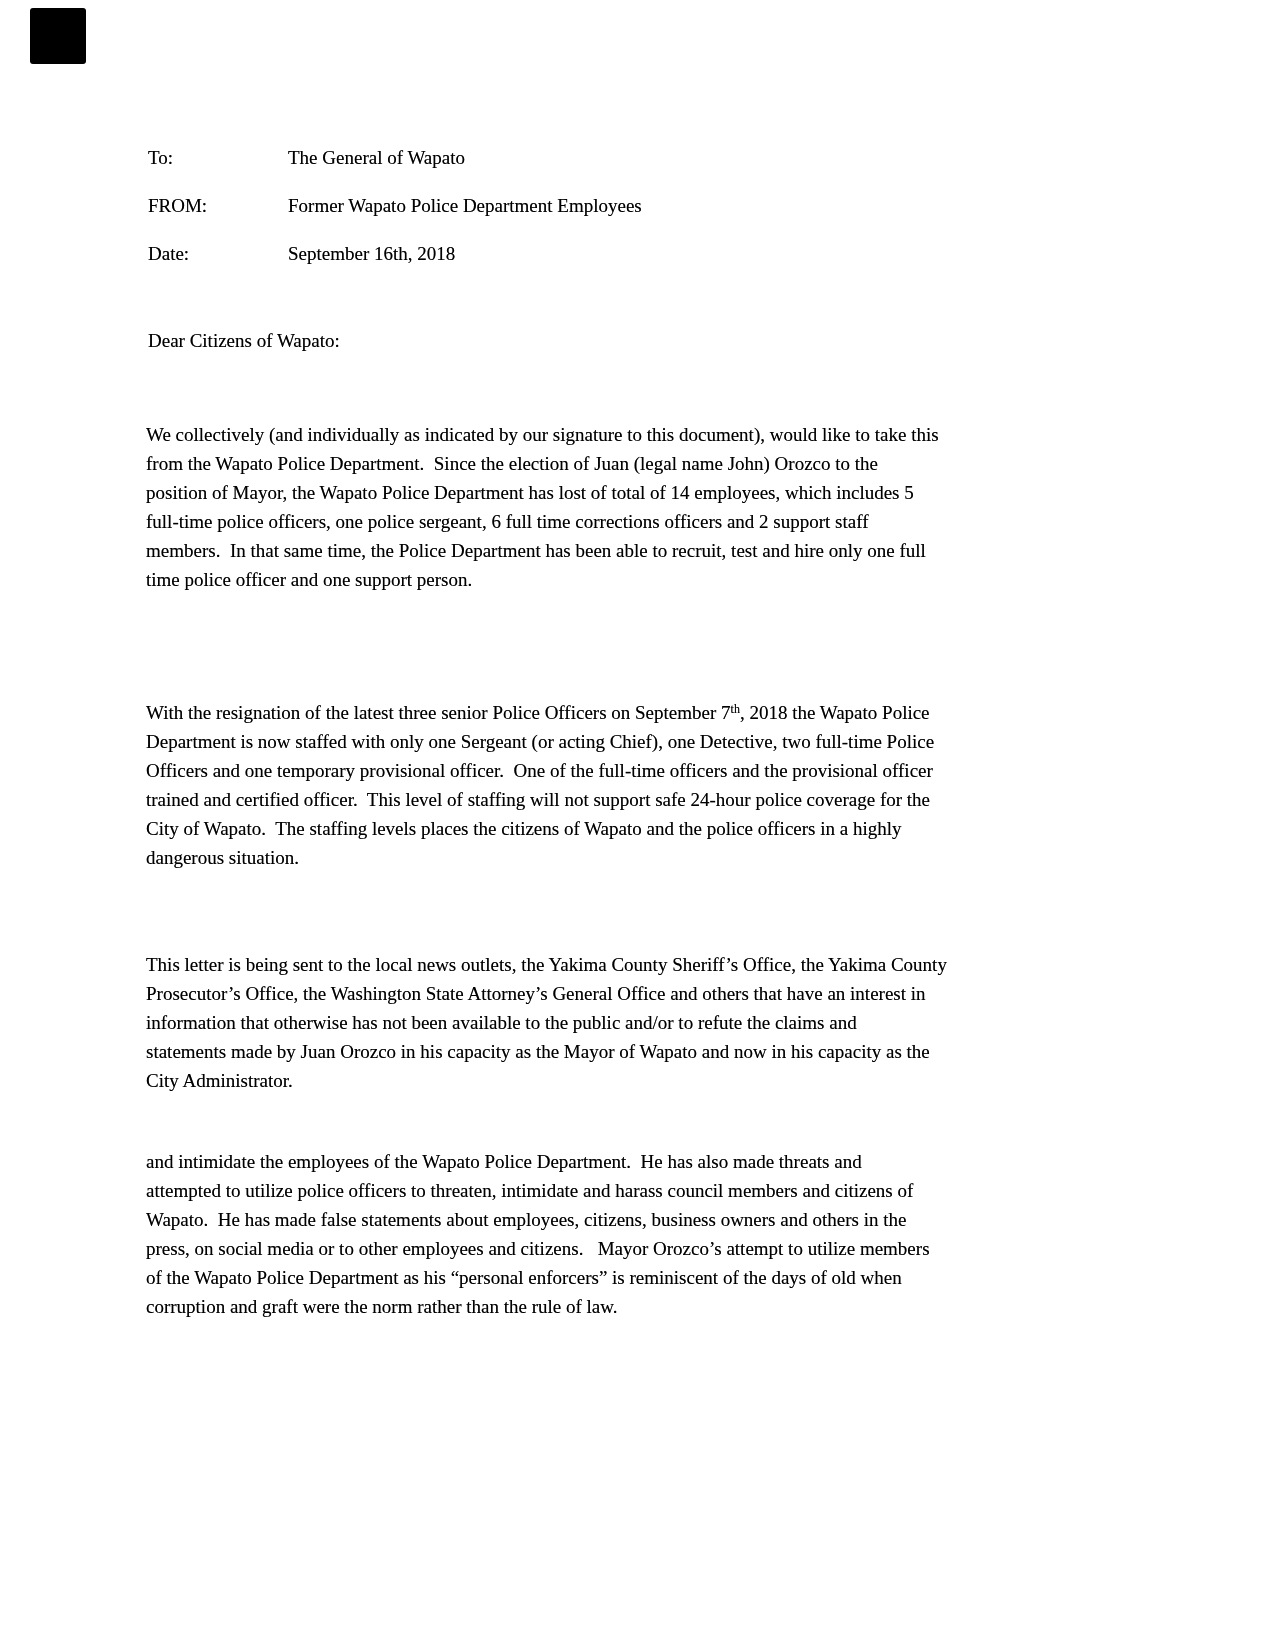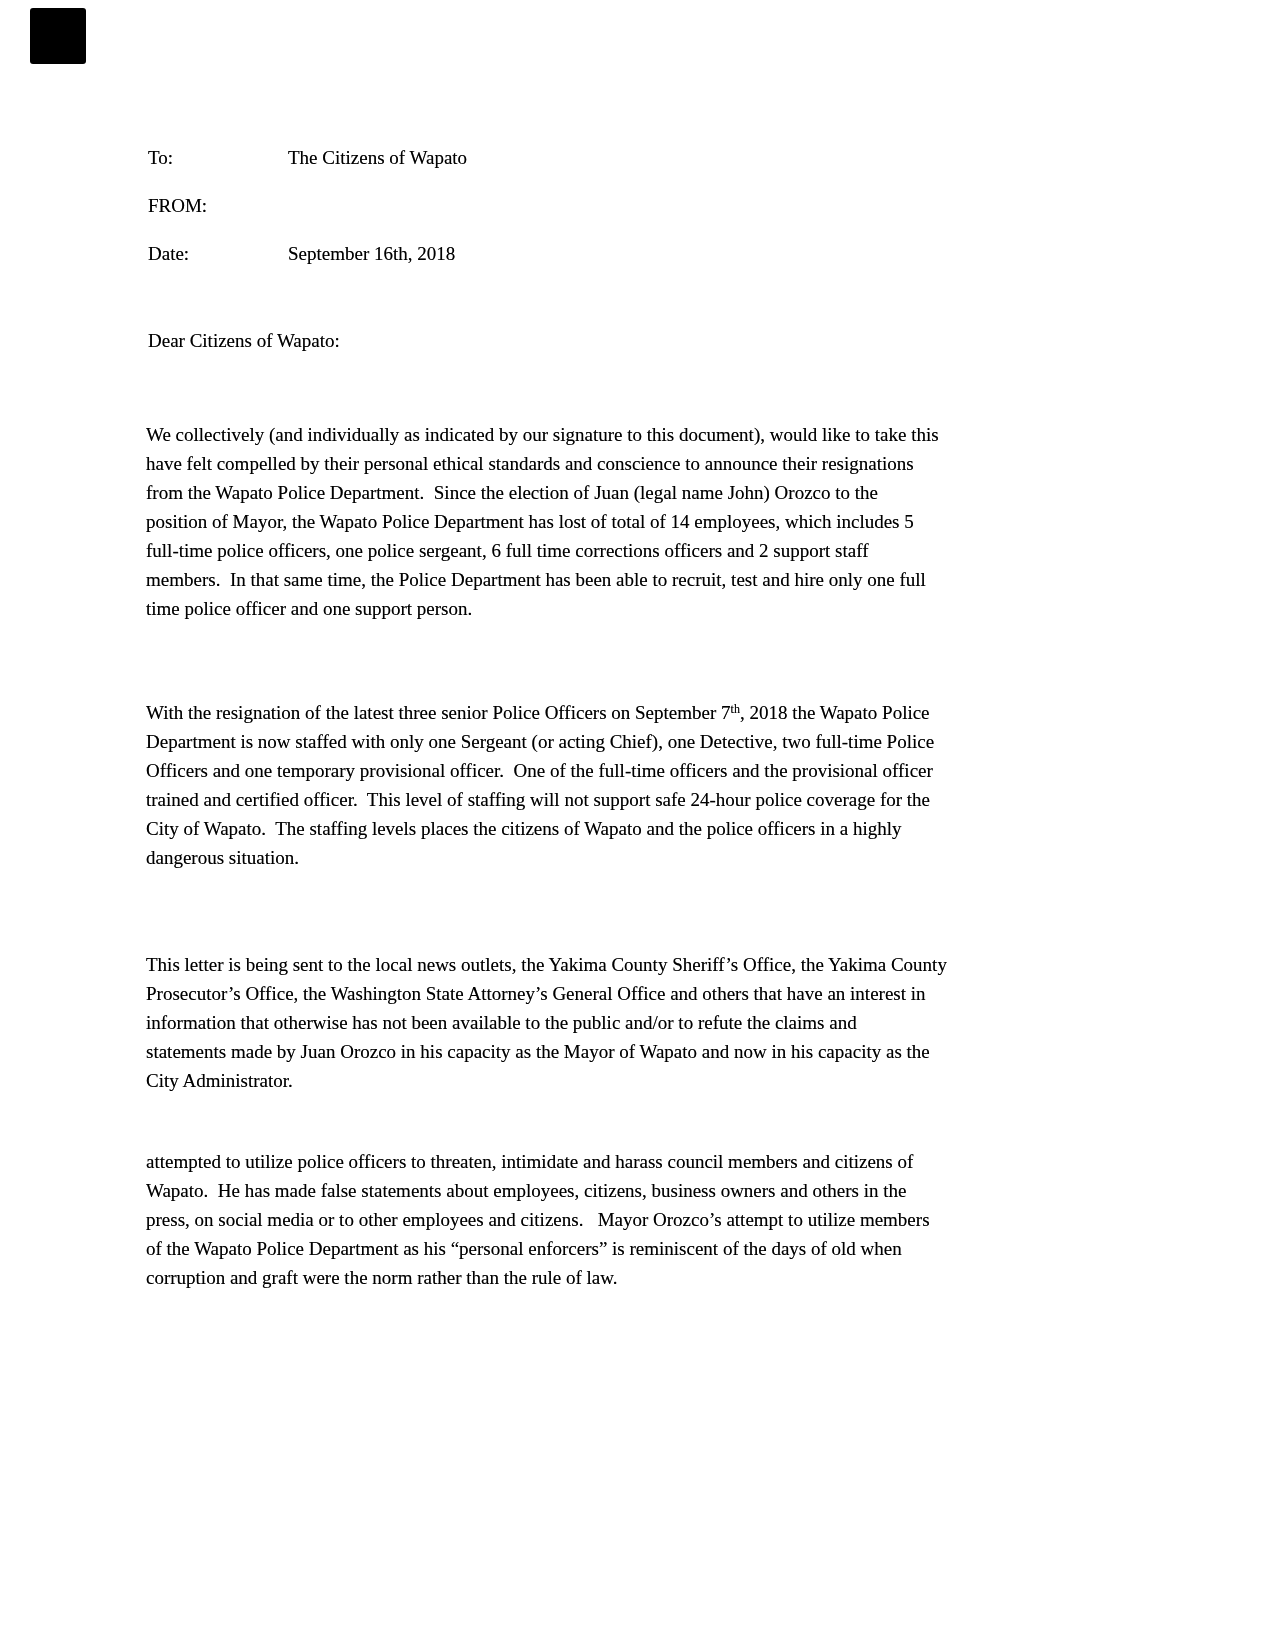--- a/index.html
+++ b/index.html
@@ -77,35 +77,35 @@
 </style>
 </head>
 <body>
 
 <div class="page">
 
   <div class="corner-mark"></div>
 
   <div class="memo-row" style="top:143px">
     <span class="memo-label">To:</span>
-    <span class="memo-value">The Citizens of Wapato</span>
+    <span class="memo-value">The General of Wapato</span>
   </div>
   <div class="memo-row" style="top:191px">
     <span class="memo-label">FROM:</span>
+    <span class="memo-value">Former Wapato Police Department Employees</span>
   </div>
   <div class="memo-row" style="top:239px">
     <span class="memo-label">Date:</span>
     <span class="memo-value">September 16th, 2018</span>
   </div>
 
   <div class="salutation">Dear Citizens of Wapato:</div>
 
   <div class="paragraph para-1">
     <div class="line">We collectively (and individually as indicated by our signature to this document), would like to take this</div>
-    <div class="line">have felt compelled by their personal ethical standards and conscience to announce their resignations</div>
     <div class="line">from the Wapato Police Department.  Since the election of Juan (legal name John) Orozco to the</div>
     <div class="line">position of Mayor, the Wapato Police Department has lost of total of 14 employees, which includes 5</div>
     <div class="line">full-time police officers, one police sergeant, 6 full time corrections officers and 2 support staff</div>
     <div class="line">members.  In that same time, the Police Department has been able to recruit, test and hire only one full</div>
     <div class="line">time police officer and one support person.</div>
   </div>
 
   <div class="paragraph para-2">
     <div class="line"><span>With the resignation of the latest three senior Police Officers on September 7</span><sup>th</sup><span>, 2018 the Wapato Police</span></div>
     <div class="line">Department is now staffed with only one Sergeant (or acting Chief), one Detective, two full-time Police</div>
@@ -117,20 +117,21 @@
 
   <div class="paragraph para-3">
     <div class="line">This letter is being sent to the local news outlets, the Yakima County Sheriff’s Office, the Yakima County</div>
     <div class="line">Prosecutor’s Office, the Washington State Attorney’s General Office and others that have an interest in</div>
     <div class="line">information that otherwise has not been available to the public and/or to refute the claims and</div>
     <div class="line">statements made by Juan Orozco in his capacity as the Mayor of Wapato and now in his capacity as the</div>
     <div class="line">City Administrator.</div>
   </div>
 
   <div class="paragraph para-4">
+    <div class="line">and intimidate the employees of the Wapato Police Department.  He has also made threats and</div>
     <div class="line">attempted to utilize police officers to threaten, intimidate and harass council members and citizens of</div>
     <div class="line">Wapato.  He has made false statements about employees, citizens, business owners and others in the</div>
     <div class="line">press, on social media or to other employees and citizens.   Mayor Orozco’s attempt to utilize members</div>
     <div class="line">of the Wapato Police Department as his “personal enforcers” is reminiscent of the days of old when</div>
     <div class="line">corruption and graft were the norm rather than the rule of law.</div>
   </div>
 
 </div>
 
 </body></html>

